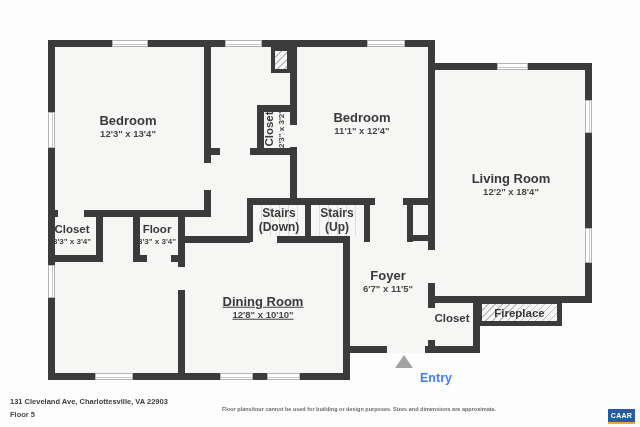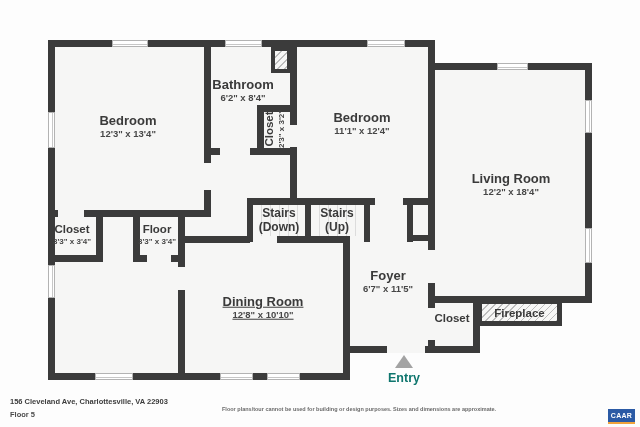--- a/index.html
+++ b/index.html
@@ -16,21 +16,21 @@
   .treads{position:absolute;background:repeating-linear-gradient(to right,#f6f6f5 0 8px,#dcdcdc 8px 9px);}
   .lbl{position:absolute;transform:translate(-50%,-50%);text-align:center;white-space:nowrap;line-height:1.18;}
   .lbl .rname{font-size:13px;font-weight:700;color:#3a3a3a;}
   .lbl .rdims{font-size:9.5px;font-weight:600;color:#474747;}
   .lbl.small .rname{font-size:11.5px;}
   .lbl.small .rdims{font-size:8px;}
   .lbl.stairs .rname,.lbl.stairs .rdims{font-size:12px;font-weight:700;color:#3a3a3a;}
   .lbl.rot{transform:translate(-50%,-50%) rotate(-90deg);}
   .tri{position:absolute;width:0;height:0;border-left:9px solid transparent;
        border-right:9px solid transparent;border-bottom:13px solid #a3a3a3;}
-  .entry-lbl{position:absolute;transform:translate(-50%,-50%);font-size:12.5px;font-weight:700;color:#0f766e;}
+  .entry-lbl{position:absolute;transform:translate(-50%,-50%);font-size:12.5px;font-weight:700;color:#3b82f6;margin-left:32px;}
   .addr{position:absolute;left:10px;top:397px;font-size:7.5px;font-weight:700;color:#3c3c3c;}
   .floor-lbl{position:absolute;left:10px;top:410px;font-size:7.5px;font-weight:700;color:#4a4a4a;}
   .disc{position:absolute;left:222px;top:406px;font-size:5.5px;font-weight:600;color:#6a6a6a;}
   .logo{position:absolute;left:608px;top:409px;width:27px;height:13px;background:#2b5aa5;
         border-bottom:2px solid #f1a33c;box-sizing:content-box;color:#fff;font-size:7px;
         font-weight:700;text-align:center;line-height:13px;letter-spacing:.3px;}
 </style>
 </head>
 <body>
 
@@ -99,24 +99,20 @@
 
   <div class="hatch" style="left:271px;top:47px;width:20px;height:26px;"></div>
   <div class="hatch" style="left:477px;top:299px;width:85px;height:27px;border-width:5px;display:flex;align-items:center;justify-content:center;">
     <span style="font-size:11.5px;font-weight:700;color:#3a3a3a;">Fireplace</span>
   </div>
 
   <div class="lbl" style="left:128px;top:126px;">
     <div class="rname">Bedroom</div>
     <div class="rdims">12'3" x 13'4"</div>
   </div>
-  <div class="lbl" style="left:243px;top:90px;">
-    <div class="rname">Bathroom</div>
-    <div class="rdims">6'2" x 8'4"</div>
-  </div>
   <div class="lbl small rot" style="left:274px;top:129px;">
     <div class="rname">Closet</div>
     <div class="rdims">2'3" x 3'2"</div>
   </div>
   <div class="lbl" style="left:362px;top:123px;">
     <div class="rname">Bedroom</div>
     <div class="rdims">11'1" x 12'4"</div>
   </div>
   <div class="lbl" style="left:511px;top:184px;">
     <div class="rname">Living Room</div>
@@ -148,16 +144,16 @@
   </div>
   <div class="lbl small" style="left:452px;top:319px;">
     <div class="rname">Closet</div>
   </div>
 
   <div class="tri" style="left:395px;top:355px;"></div>
   <div class="entry-lbl" style="left:404px;top:378px;">Entry</div>
 
 </div>
 
-<div class="addr">156 Cleveland Ave, Charlottesville, VA 22903</div>
+<div class="addr">131 Cleveland Ave, Charlottesville, VA 22903</div>
 <div class="floor-lbl">Floor 5</div>
 <div class="disc">Floor plans/tour cannot be used for building or design purposes. Sizes and dimensions are approximate.</div>
 <div class="logo">CAAR</div>
 
 </body></html>

